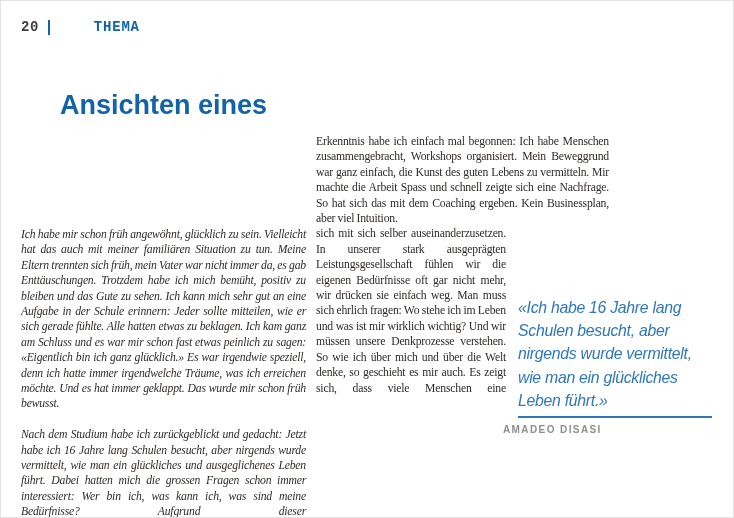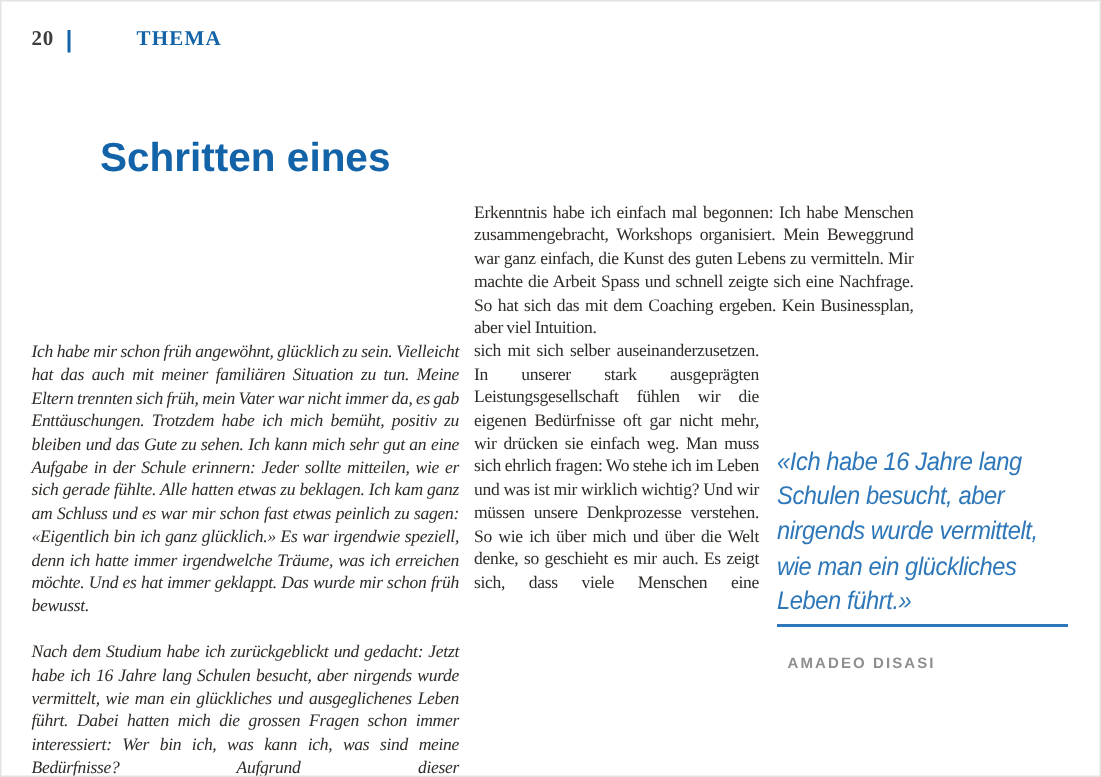--- a/index.html
+++ b/index.html
@@ -18,21 +18,21 @@
     font-family: "Liberation Serif", "DejaVu Serif", serif;
   }
 
   
   .masthead {
     position: absolute;
     left: 20px;
     top: 18px;
     display: flex;
     align-items: flex-end;
-    font-family: Liberation Serif, serif;
+    font-family: Liberation Mono, monospace;
     font-weight: bold;
     font-size: 14px;
     line-height: 16px;
   }
   .masthead .page-num { color: var(--ink-dark); letter-spacing: 0.5px; }
   .masthead .head-divider {
     width: 2px;
     height: 15px;
     background: var(--brand-blue);
     margin: 0 8px 0 9px;
@@ -94,43 +94,42 @@
   .pq-rule {
     position: absolute;
     left: 517px;
     top: 415px;
     width: 194px;
     height: 2px;
     background: var(--quote-blue);
   }
   .pq-attrib {
     position: absolute;
-    left: 524px;
+    left: 502px;
     top: 423px;
     font-family: "Liberation Sans", "DejaVu Sans", sans-serif;
     font-weight: bold;
     font-size: 10px;
     letter-spacing: 1.4px;
     color: var(--gray-attrib);
-    margin-top: 13px;
   }
 </style>
 </head>
 <body>
 
 <div class="page">
 
   <div class="masthead">
     <span class="page-num">20</span>
     <span class="head-divider"></span>
     <span class="section">THEMA</span>
   </div>
 
   <h1 class="title">
-    <div>Schritten eines</div>
+    <div>Ansichten eines</div>
   </h1>
 
   <div class="col col-left">
     <p class="para">Ich habe mir schon früh angewöhnt, glücklich zu sein. Vielleicht hat das auch mit meiner familiären Situation zu tun. Meine Eltern trennten sich früh, mein Vater war nicht immer da, es gab Enttäuschungen. Trotzdem habe ich mich bemüht, positiv zu bleiben und das Gute zu sehen. Ich kann mich sehr gut an eine Aufgabe in der Schule erinnern: Jeder sollte mitteilen, wie er sich gerade fühlte. Alle hatten etwas zu beklagen. Ich kam ganz am Schluss und es war mir schon fast etwas peinlich zu sagen: «Eigentlich bin ich ganz glücklich.» Es war irgendwie speziell, denn ich hatte immer irgendwelche Träume, was ich erreichen möchte. Und es hat immer geklappt. Das wurde mir schon früh bewusst.</p>
     <p class="para gap fill-last">Nach dem Studium habe ich zurückgeblickt und ge­dacht: Jetzt habe ich 16 Jahre lang Schulen besucht, aber nirgends wurde vermittelt, wie man ein glückliches und ausgeglichenes Leben führt. Dabei hatten mich die gros­sen Fragen schon immer interessiert: Wer bin ich, was kann ich, was sind meine Bedürfnisse? Aufgrund dieser</p>
   </div>
 
   <div class="col col-mid">
     <p class="para">Erkenntnis habe ich einfach mal begonnen: Ich habe Menschen zusammengebracht, Workshops organisiert. Mein Beweggrund war ganz einfach, die Kunst des guten Lebens zu vermitteln. Mir machte die Arbeit Spass und schnell zeigte sich eine Nachfrage. So hat sich das mit dem Coaching ergeben. Kein Businessplan, aber viel In­tuition.</p>
     <div class="seg seg-narrow fill-last">sich mit sich selber auseinanderzuset­zen. In unserer stark ausgeprägten Leistungsgesellschaft fühlen wir die eigenen Bedürfnisse oft gar nicht mehr, wir drücken sie einfach weg. Man muss sich ehrlich fragen: Wo stehe ich im Leben und was ist mir wirklich wichtig? Und wir müssen unsere Denkprozesse verstehen. So wie ich über mich und über die Welt denke, so geschieht es mir auch. Es zeigt sich, dass viele Menschen eine</div>

